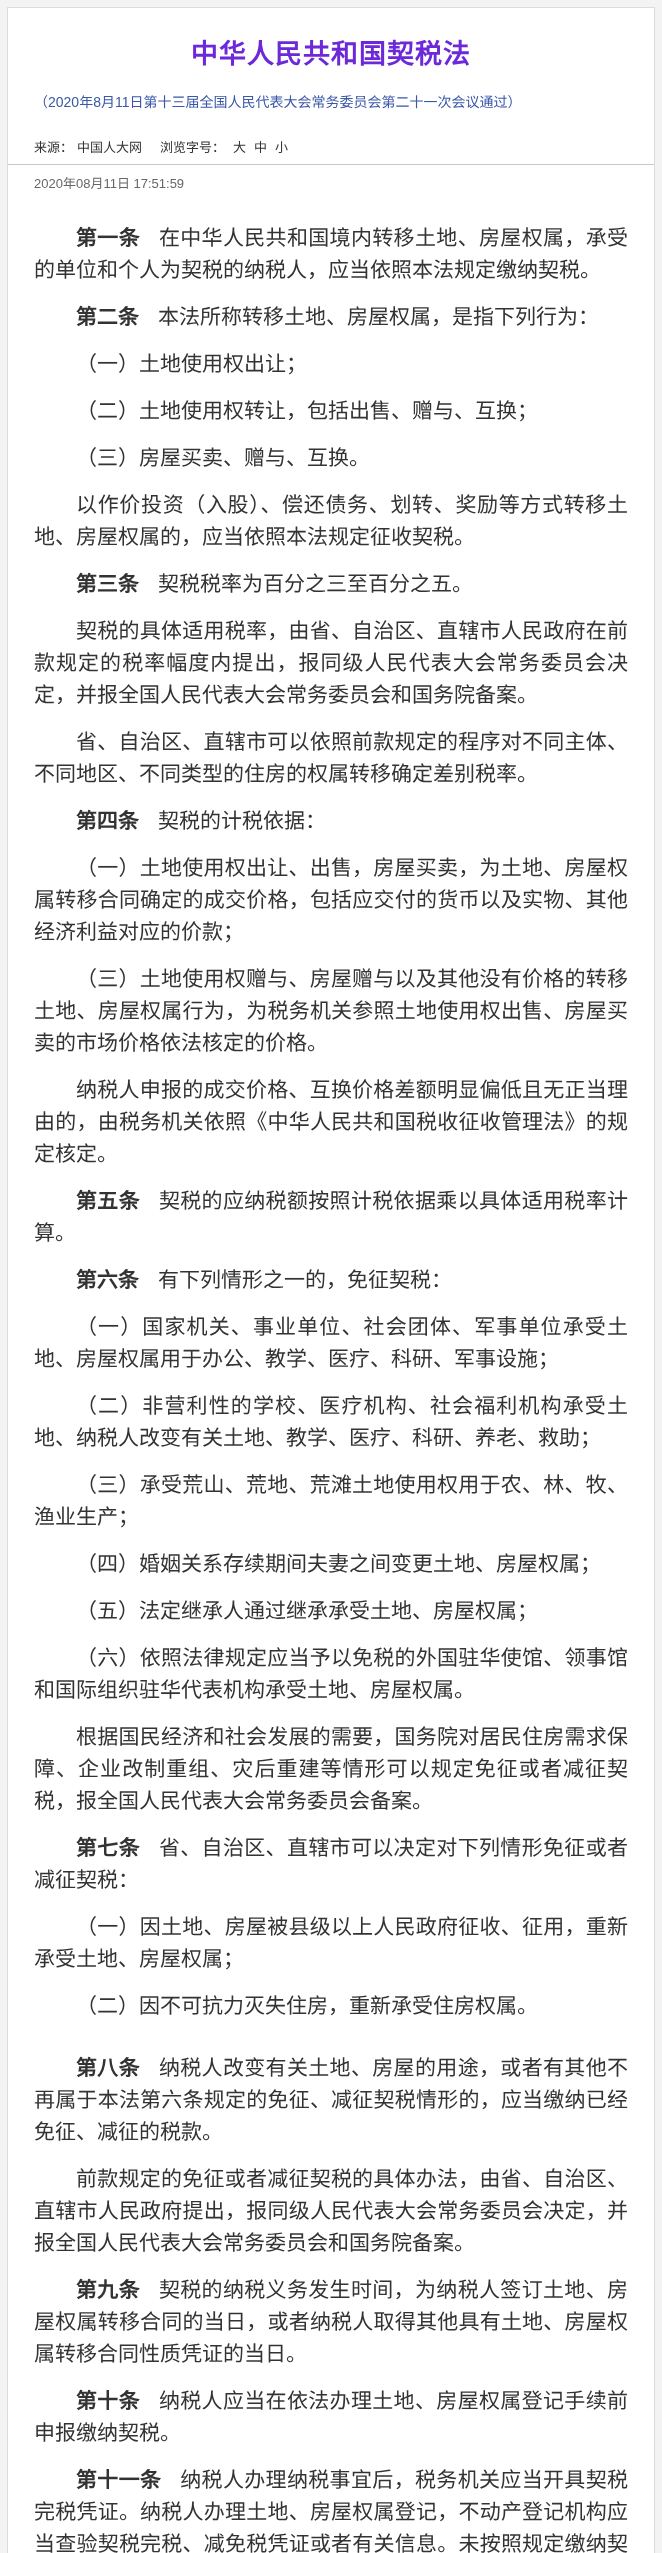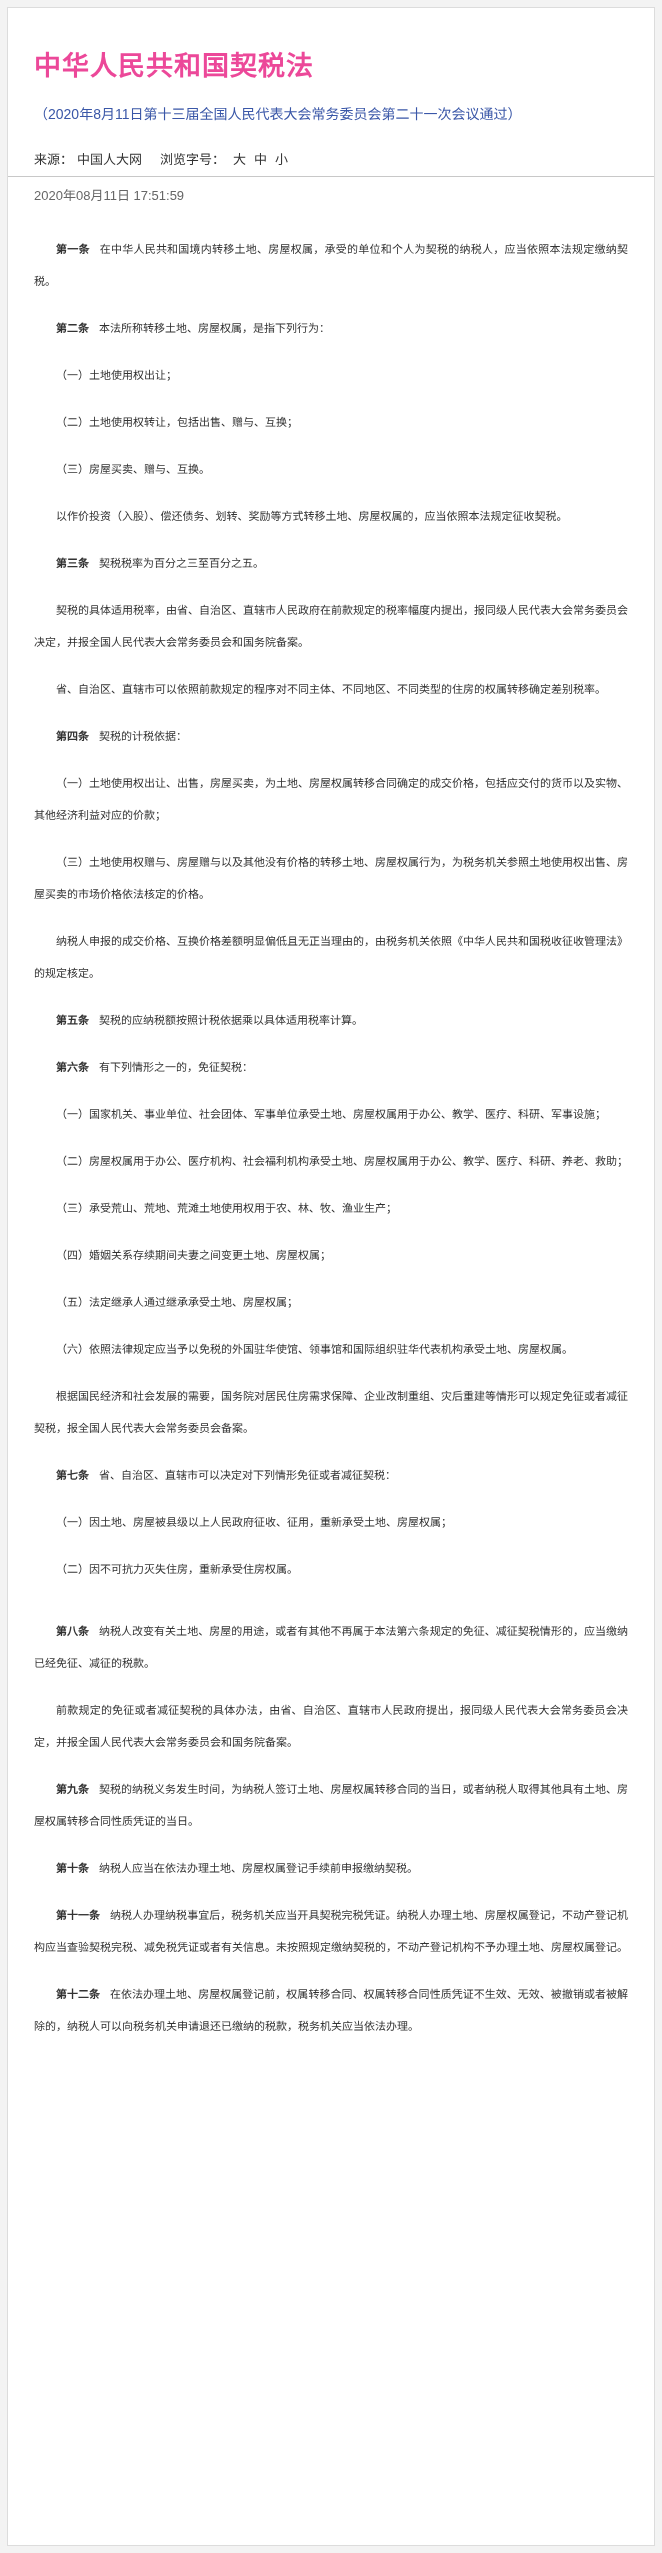--- a/index.html
+++ b/index.html
@@ -10,26 +10,26 @@
   }
   .page-card {
     width: 648px;
     margin: 7px auto 0 auto;
     background: #ffffff;
     border: 1px solid #dcdcdc;
     padding: 24px 26px 26px 26px;
     min-height: 2539px;
   }
   .law-title {
-    text-align: left;
+    text-align: center;
     font-size: 27px;
     font-weight: bold;
-    color: #ec4899;
+    color: #6d28d9;
     letter-spacing: 1px;
-    margin-top: 12px;
+    margin-top: 0;
     font-family: "Liberation Serif", "DejaVu Serif", serif;
   }
   .law-subtitle {
     font-size: 14px;
     color: #3a57a8;
     margin-top: 20px;
   }
   .meta-row {
     margin-top: 26px;
     font-size: 13px;
@@ -47,27 +47,26 @@
   }
   .timestamp {
     font-size: 13px;
     color: #666666;
     margin-top: 8px;
   }
   .article-body {
     margin-top: 30px;
   }
   .law-para {
-    font-size: 11px;
+    font-size: 21px;
     line-height: 32px;
     color: #333333;
     text-indent: 2em;
     margin-bottom: 15px;
     text-align: justify;
-    font-family: Liberation Mono, monospace;
   }
   .law-para.gap-before { margin-top: 30px; }
   .law-label {
     font-weight: bold;
     margin-right: 0.9em;
   }
 </style>
 </head>
 <body>
 
@@ -95,21 +94,21 @@
       <p class="law-para"><span class="law-label">第三条</span><span>契税税率为百分之三至百分之五。</span></p>
       <p class="law-para"><span>契税的具体适用税率，由省、自治区、直辖市人民政府在前款规定的税率幅度内提出，报同级人民代表大会常务委员会决定，并报全国人民代表大会常务委员会和国务院备案。</span></p>
       <p class="law-para"><span>省、自治区、直辖市可以依照前款规定的程序对不同主体、不同地区、不同类型的住房的权属转移确定差别税率。</span></p>
       <p class="law-para"><span class="law-label">第四条</span><span>契税的计税依据：</span></p>
       <p class="law-para"><span>（一）土地使用权出让、出售，房屋买卖，为土地、房屋权属转移合同确定的成交价格，包括应交付的货币以及实物、其他经济利益对应的价款；</span></p>
       <p class="law-para"><span>（三）土地使用权赠与、房屋赠与以及其他没有价格的转移土地、房屋权属行为，为税务机关参照土地使用权出售、房屋买卖的市场价格依法核定的价格。</span></p>
       <p class="law-para"><span>纳税人申报的成交价格、互换价格差额明显偏低且无正当理由的，由税务机关依照《中华人民共和国税收征收管理法》的规定核定。</span></p>
       <p class="law-para"><span class="law-label">第五条</span><span>契税的应纳税额按照计税依据乘以具体适用税率计算。</span></p>
       <p class="law-para"><span class="law-label">第六条</span><span>有下列情形之一的，免征契税：</span></p>
       <p class="law-para"><span>（一）国家机关、事业单位、社会团体、军事单位承受土地、房屋权属用于办公、教学、医疗、科研、军事设施；</span></p>
-      <p class="law-para"><span>（二）房屋权属用于办公、医疗机构、社会福利机构承受土地、房屋权属用于办公、教学、医疗、科研、养老、救助；</span></p>
+      <p class="law-para"><span>（二）非营利性的学校、医疗机构、社会福利机构承受土地、纳税人改变有关土地、教学、医疗、科研、养老、救助；</span></p>
       <p class="law-para"><span>（三）承受荒山、荒地、荒滩土地使用权用于农、林、牧、渔业生产；</span></p>
       <p class="law-para"><span>（四）婚姻关系存续期间夫妻之间变更土地、房屋权属；</span></p>
       <p class="law-para"><span>（五）法定继承人通过继承承受土地、房屋权属；</span></p>
       <p class="law-para"><span>（六）依照法律规定应当予以免税的外国驻华使馆、领事馆和国际组织驻华代表机构承受土地、房屋权属。</span></p>
       <p class="law-para"><span>根据国民经济和社会发展的需要，国务院对居民住房需求保障、企业改制重组、灾后重建等情形可以规定免征或者减征契税，报全国人民代表大会常务委员会备案。</span></p>
       <p class="law-para"><span class="law-label">第七条</span><span>省、自治区、直辖市可以决定对下列情形免征或者减征契税：</span></p>
       <p class="law-para"><span>（一）因土地、房屋被县级以上人民政府征收、征用，重新承受土地、房屋权属；</span></p>
       <p class="law-para"><span>（二）因不可抗力灭失住房，重新承受住房权属。</span></p>
       <p class="law-para gap-before"><span class="law-label">第八条</span><span>纳税人改变有关土地、房屋的用途，或者有其他不再属于本法第六条规定的免征、减征契税情形的，应当缴纳已经免征、减征的税款。</span></p>
       <p class="law-para"><span>前款规定的免征或者减征契税的具体办法，由省、自治区、直辖市人民政府提出，报同级人民代表大会常务委员会决定，并报全国人民代表大会常务委员会和国务院备案。</span></p>

